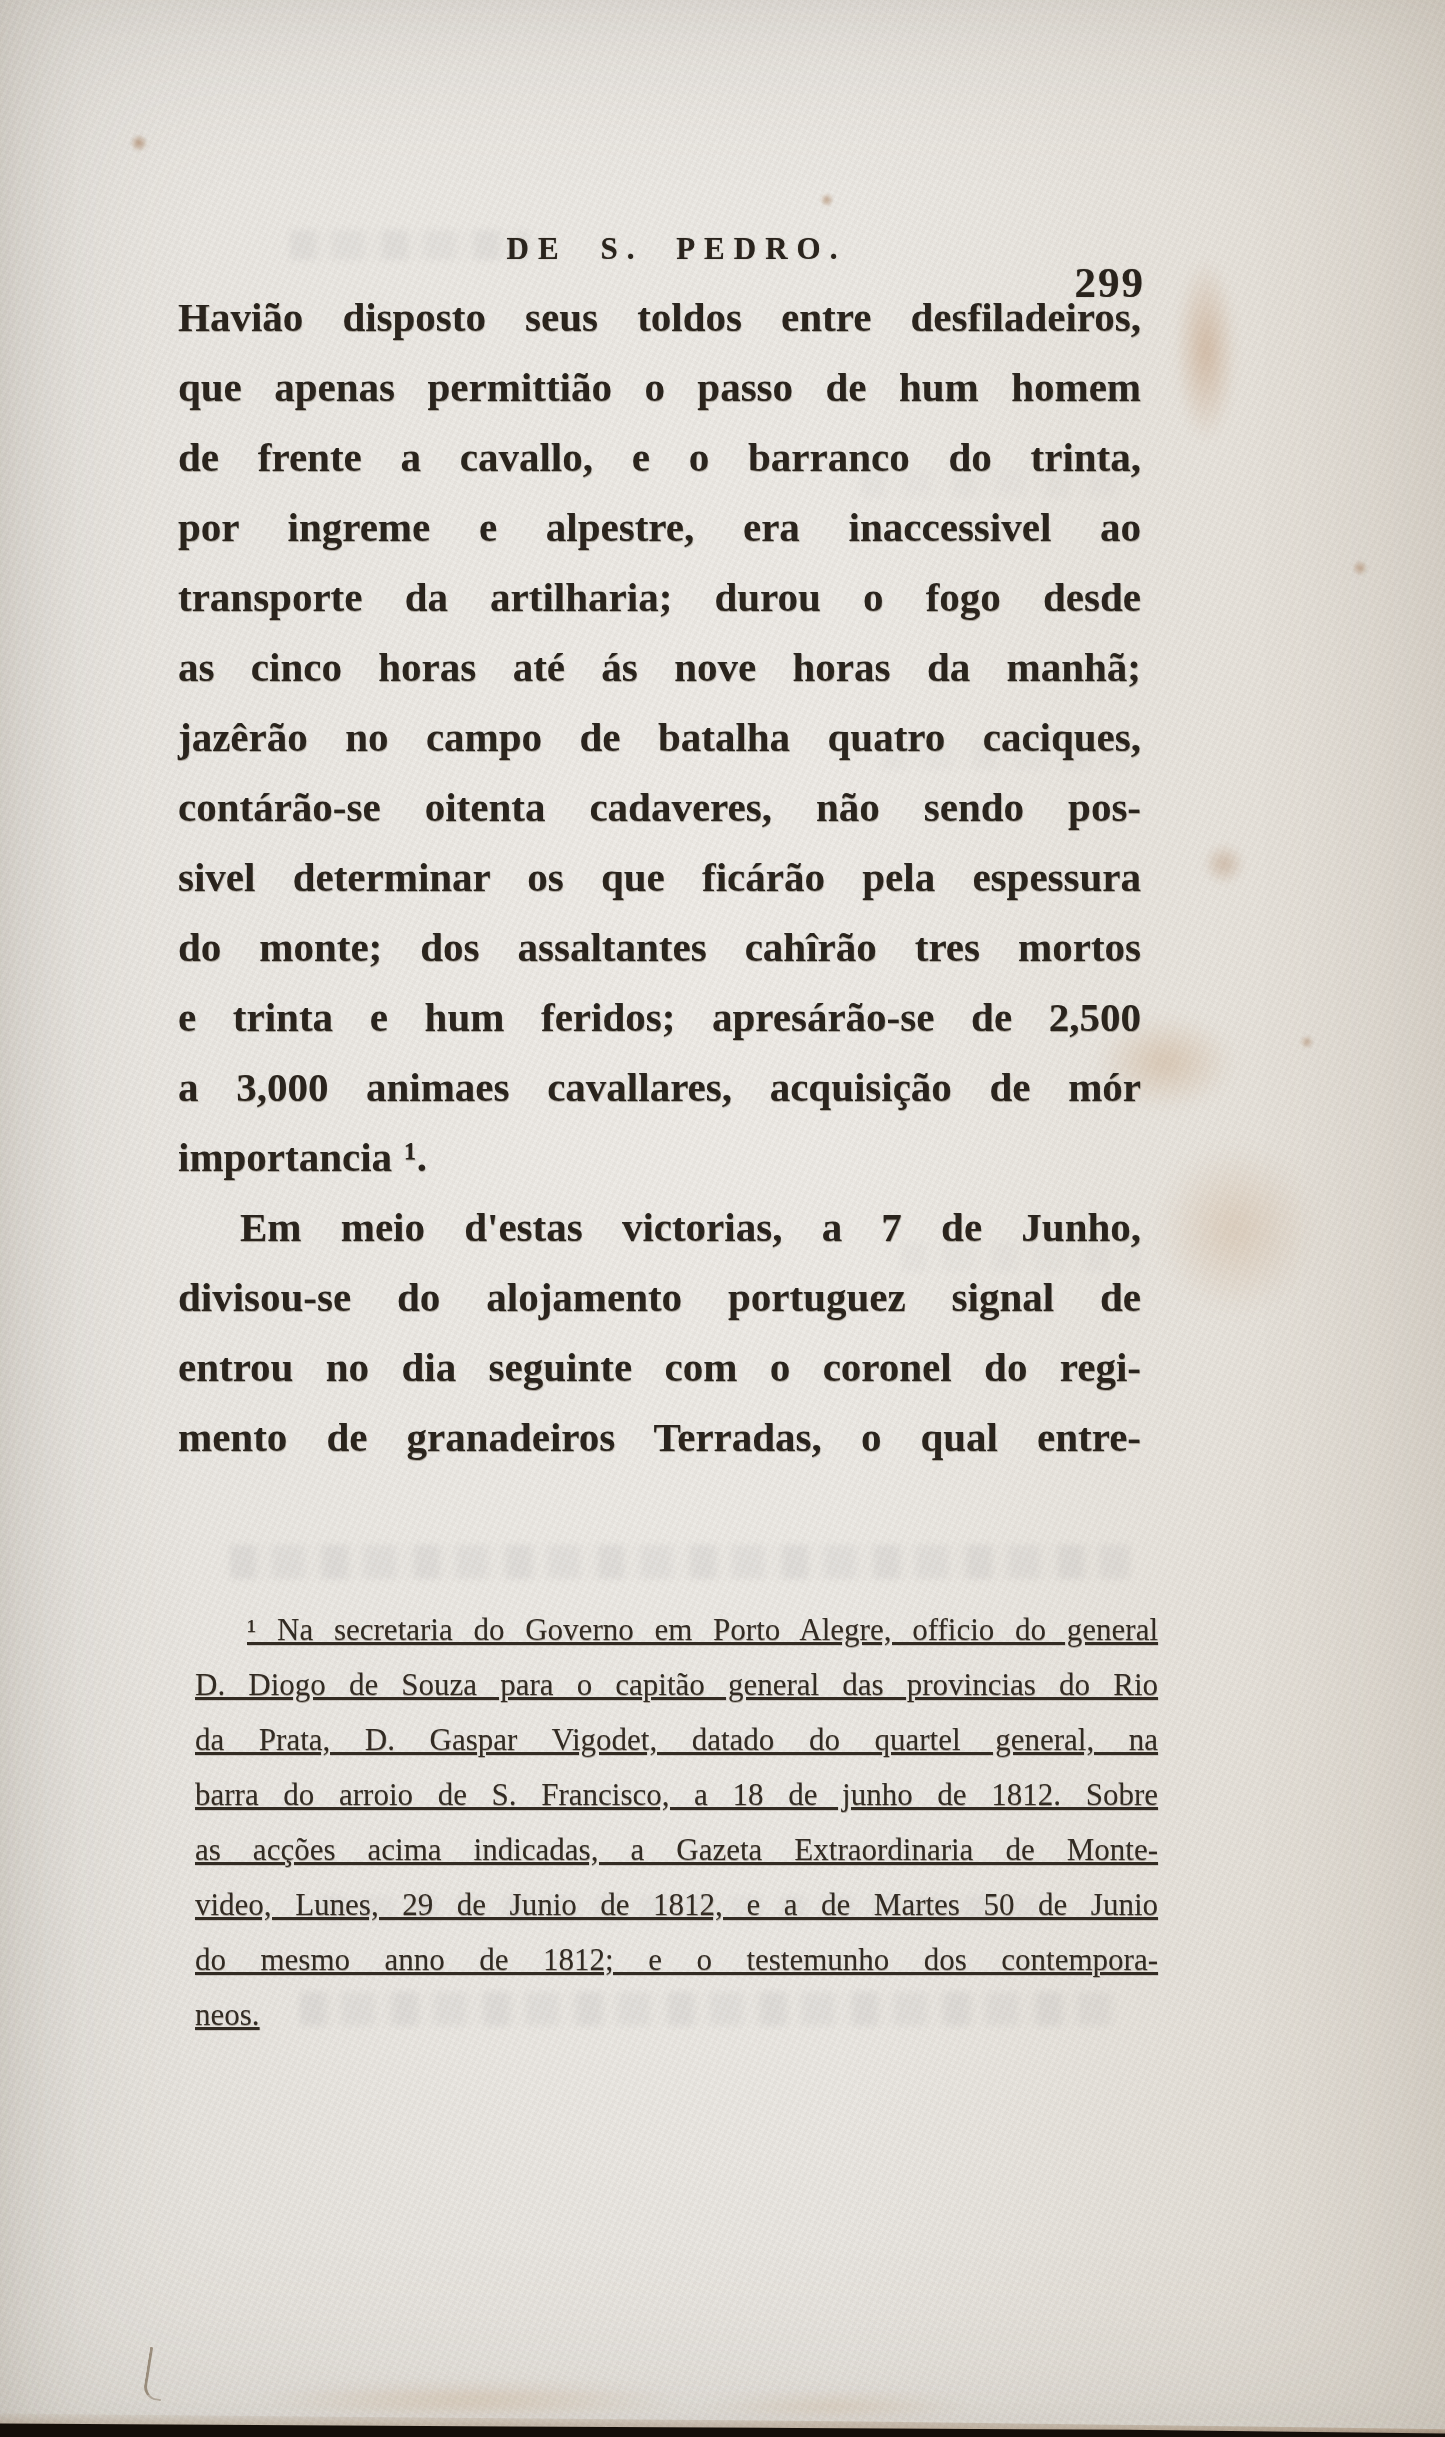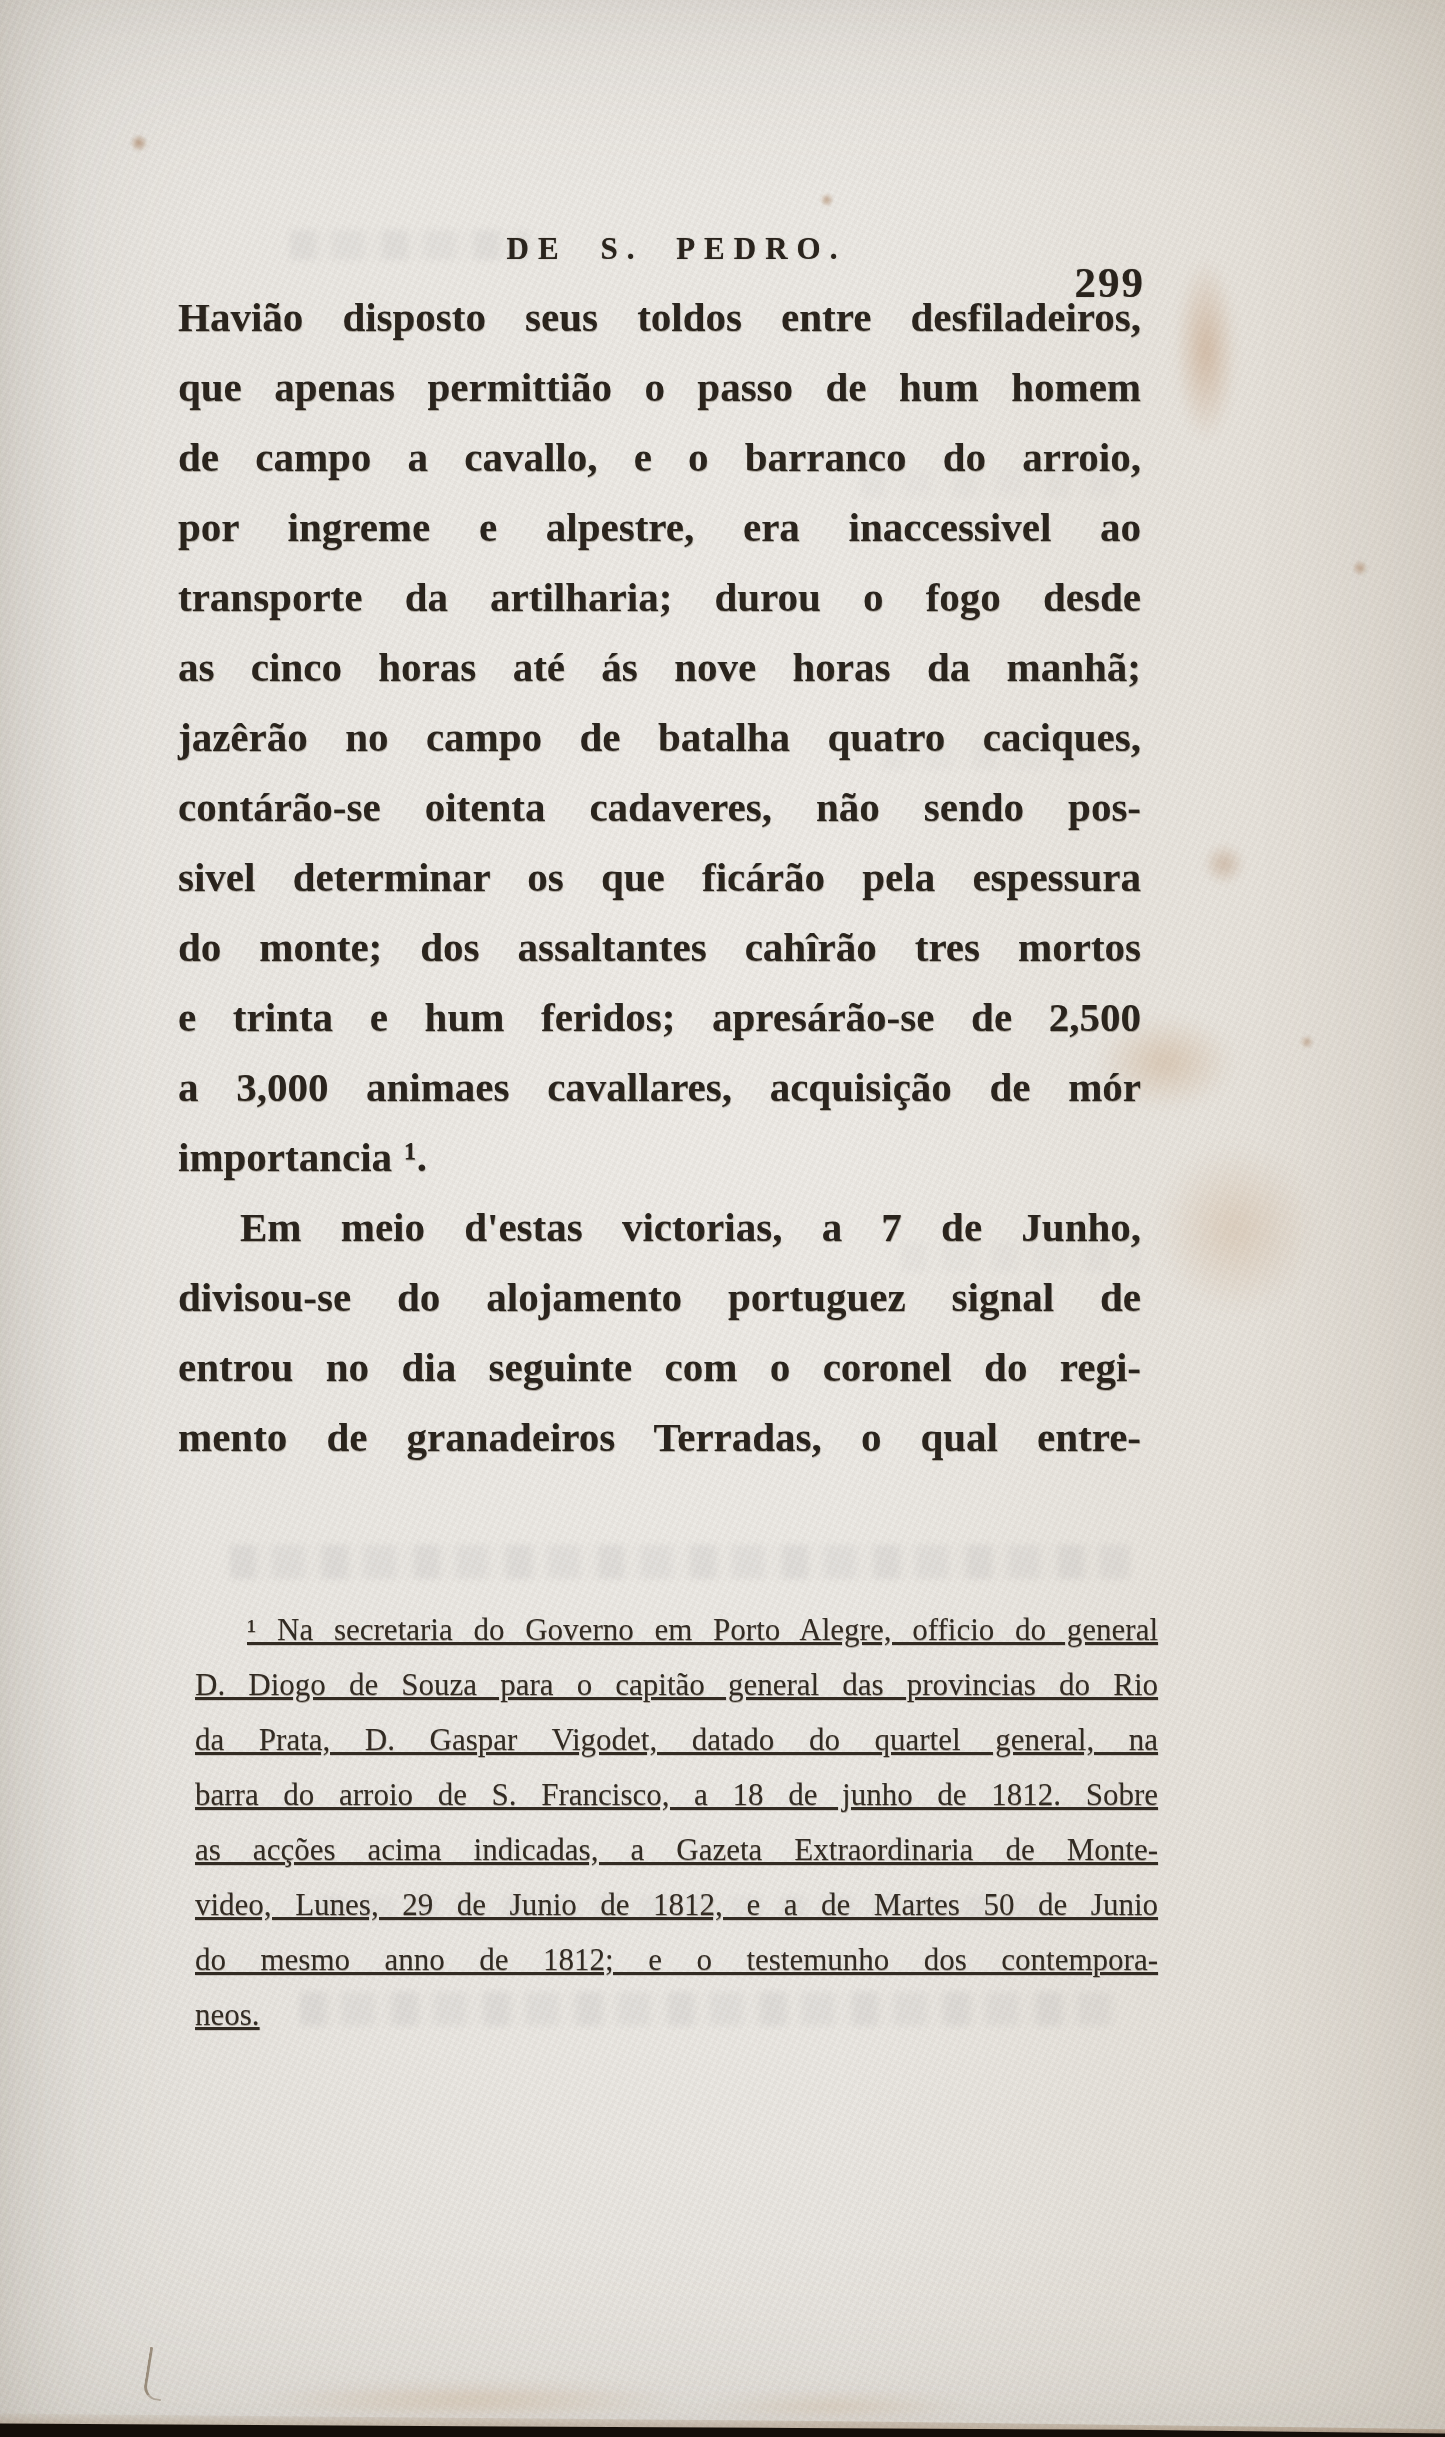--- a/index.html
+++ b/index.html
@@ -115,21 +115,21 @@
   <div class="stain" style="left:700px;top:2392px;width:270px;height:28px;background:radial-gradient(ellipse,rgba(190,150,105,.22),transparent 70%);filter:blur(6px);border-radius:40%;"></div>
   <div class="pen-mark"></div>
 
   <div class="header-title">DE S. PEDRO.</div>
   <div class="page-number">299</div>
 
   <div class="body-text">
       <div>
         <div class="line">Havião disposto seus toldos entre desfiladeiros,</div>
         <div class="line">que apenas permittião o passo de hum homem</div>
-        <div class="line">de campo a cavallo, e o barranco do arroio,</div>
+        <div class="line">de frente a cavallo, e o barranco do trinta,</div>
         <div class="line">por ingreme e alpestre, era inaccessivel ao</div>
         <div class="line">transporte da artilharia; durou o fogo desde</div>
         <div class="line">as cinco horas até ás nove horas da manhã;</div>
         <div class="line">jazêrão no campo de batalha quatro caciques,</div>
         <div class="line">contárão-se oitenta cadaveres, não sendo pos-</div>
         <div class="line">sivel determinar os que ficárão pela espessura</div>
         <div class="line">do monte; dos assaltantes cahîrão tres mortos</div>
         <div class="line">e trinta e hum feridos; apresárão-se de 2,500</div>
         <div class="line">a 3,000 animaes cavallares, acquisição de mór</div>
         <div class="line flush">importancia ¹.</div>

